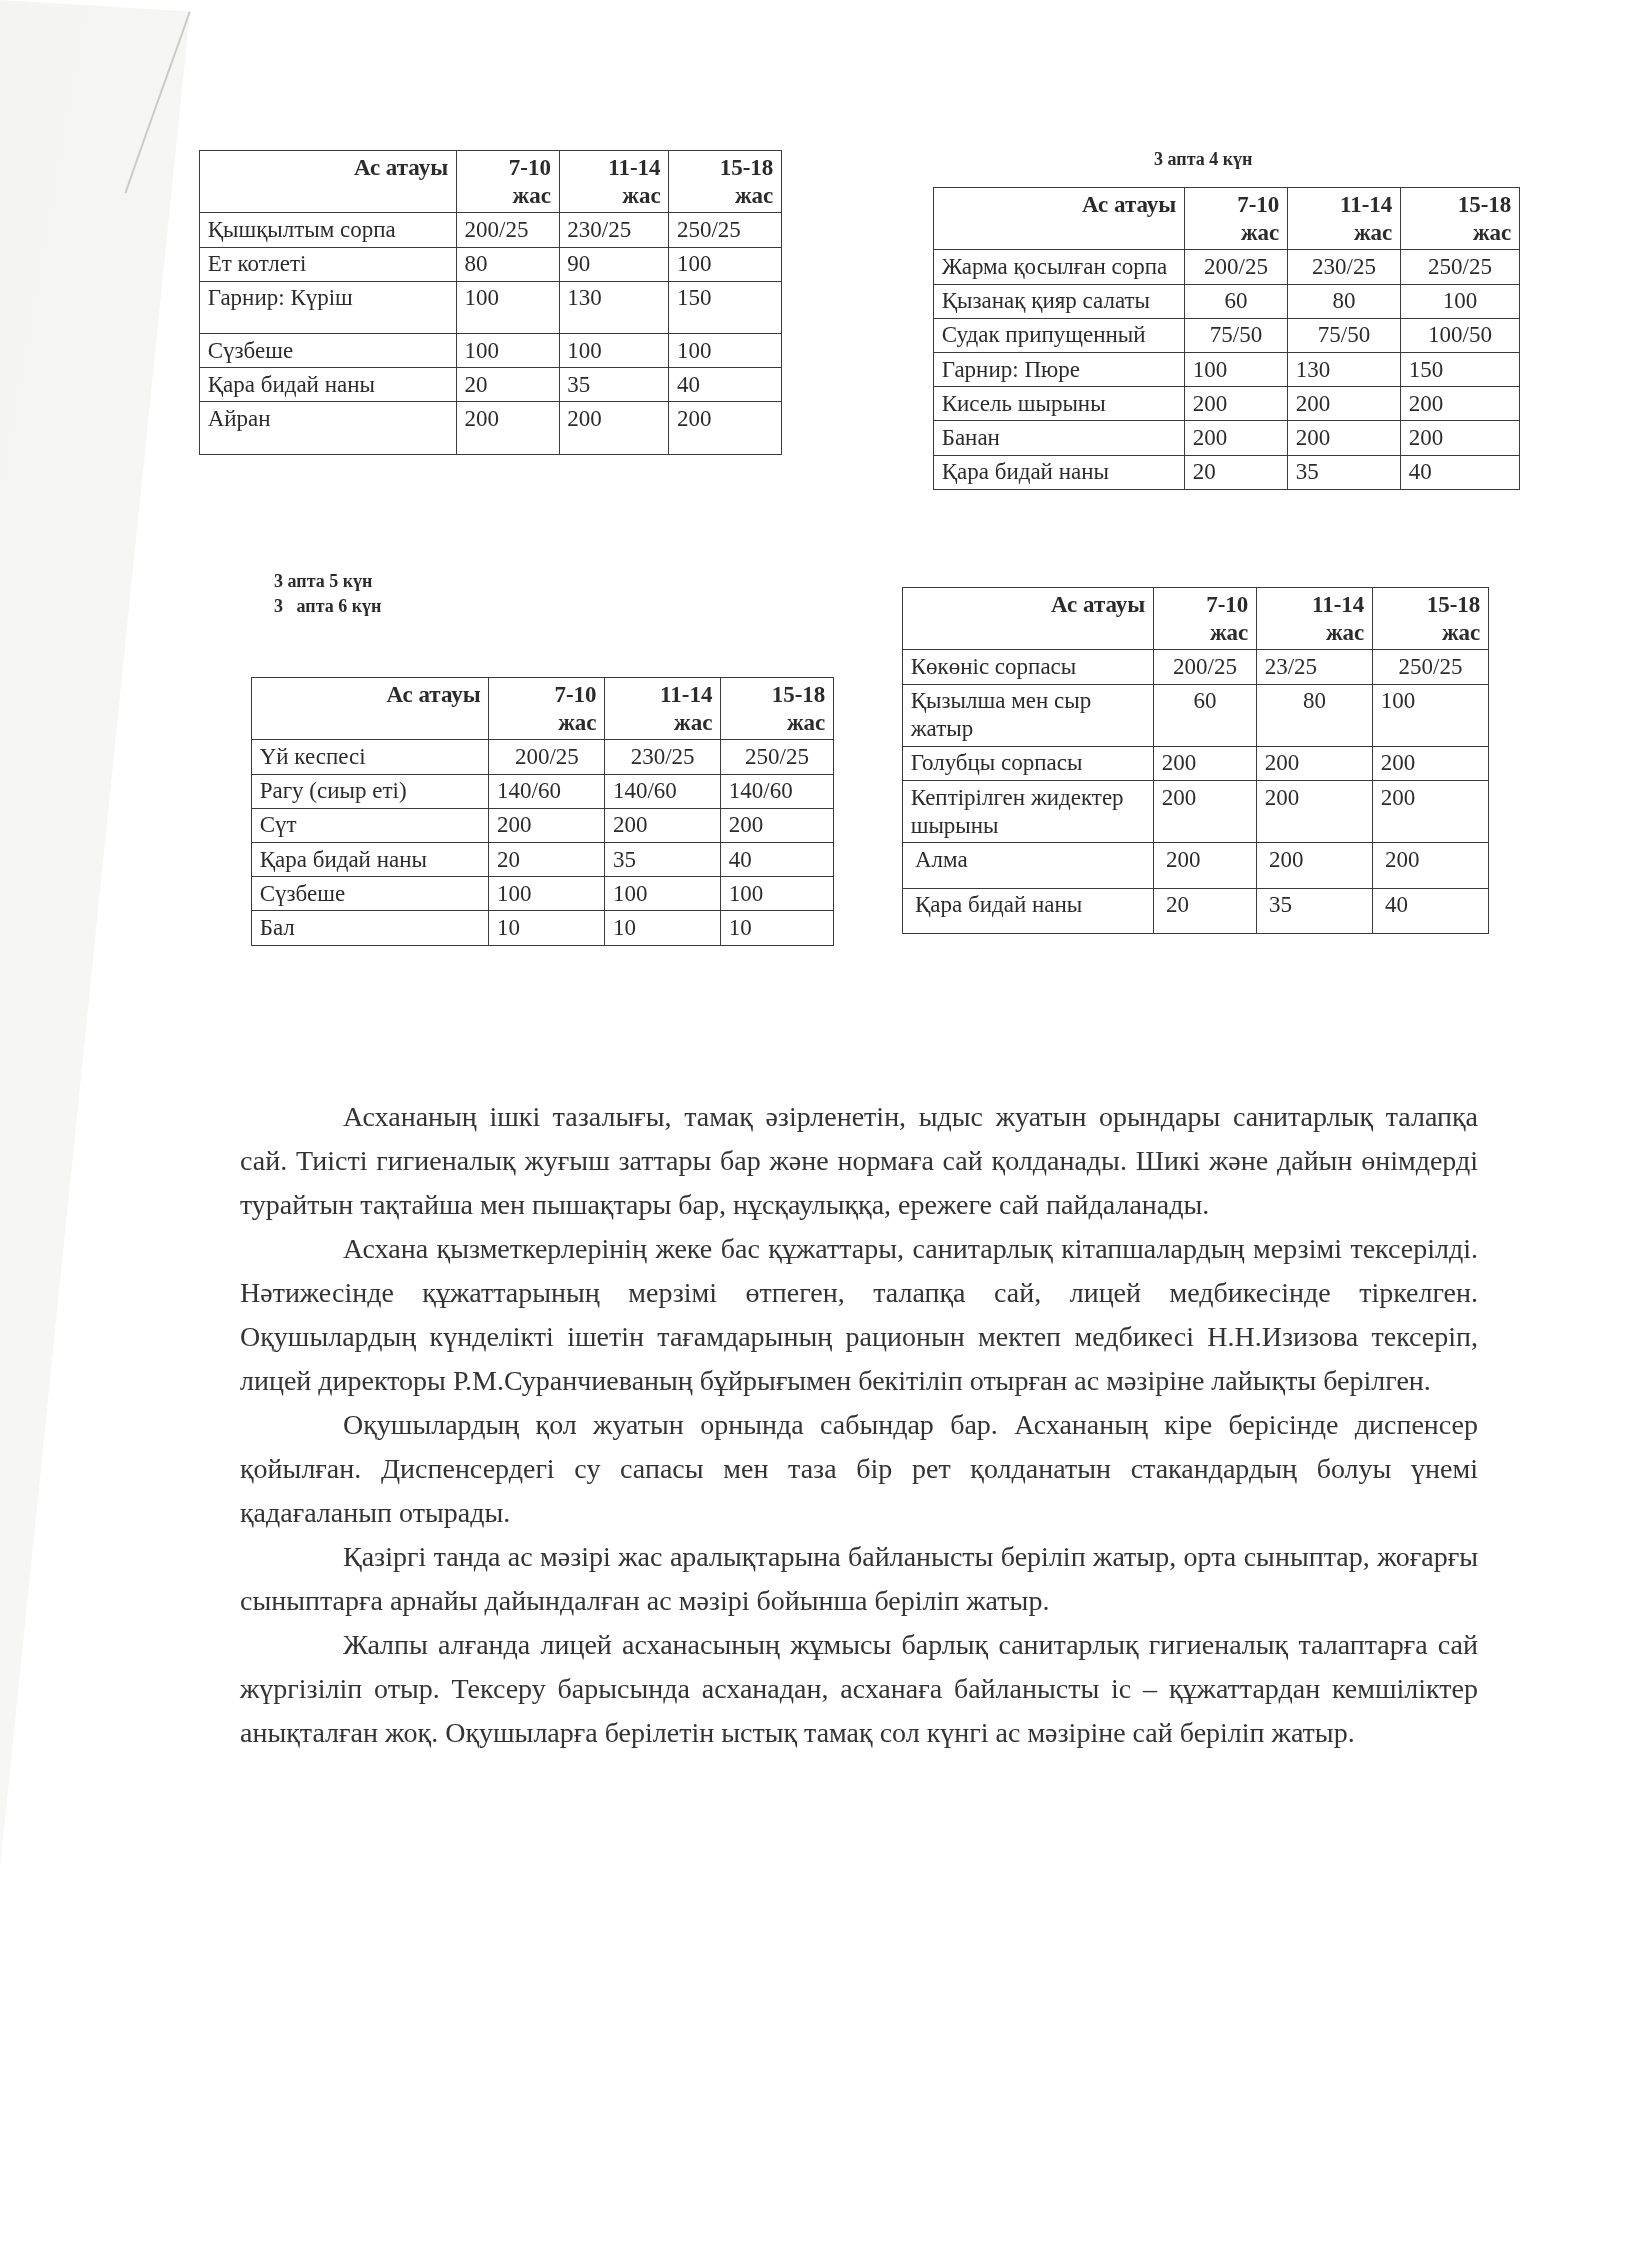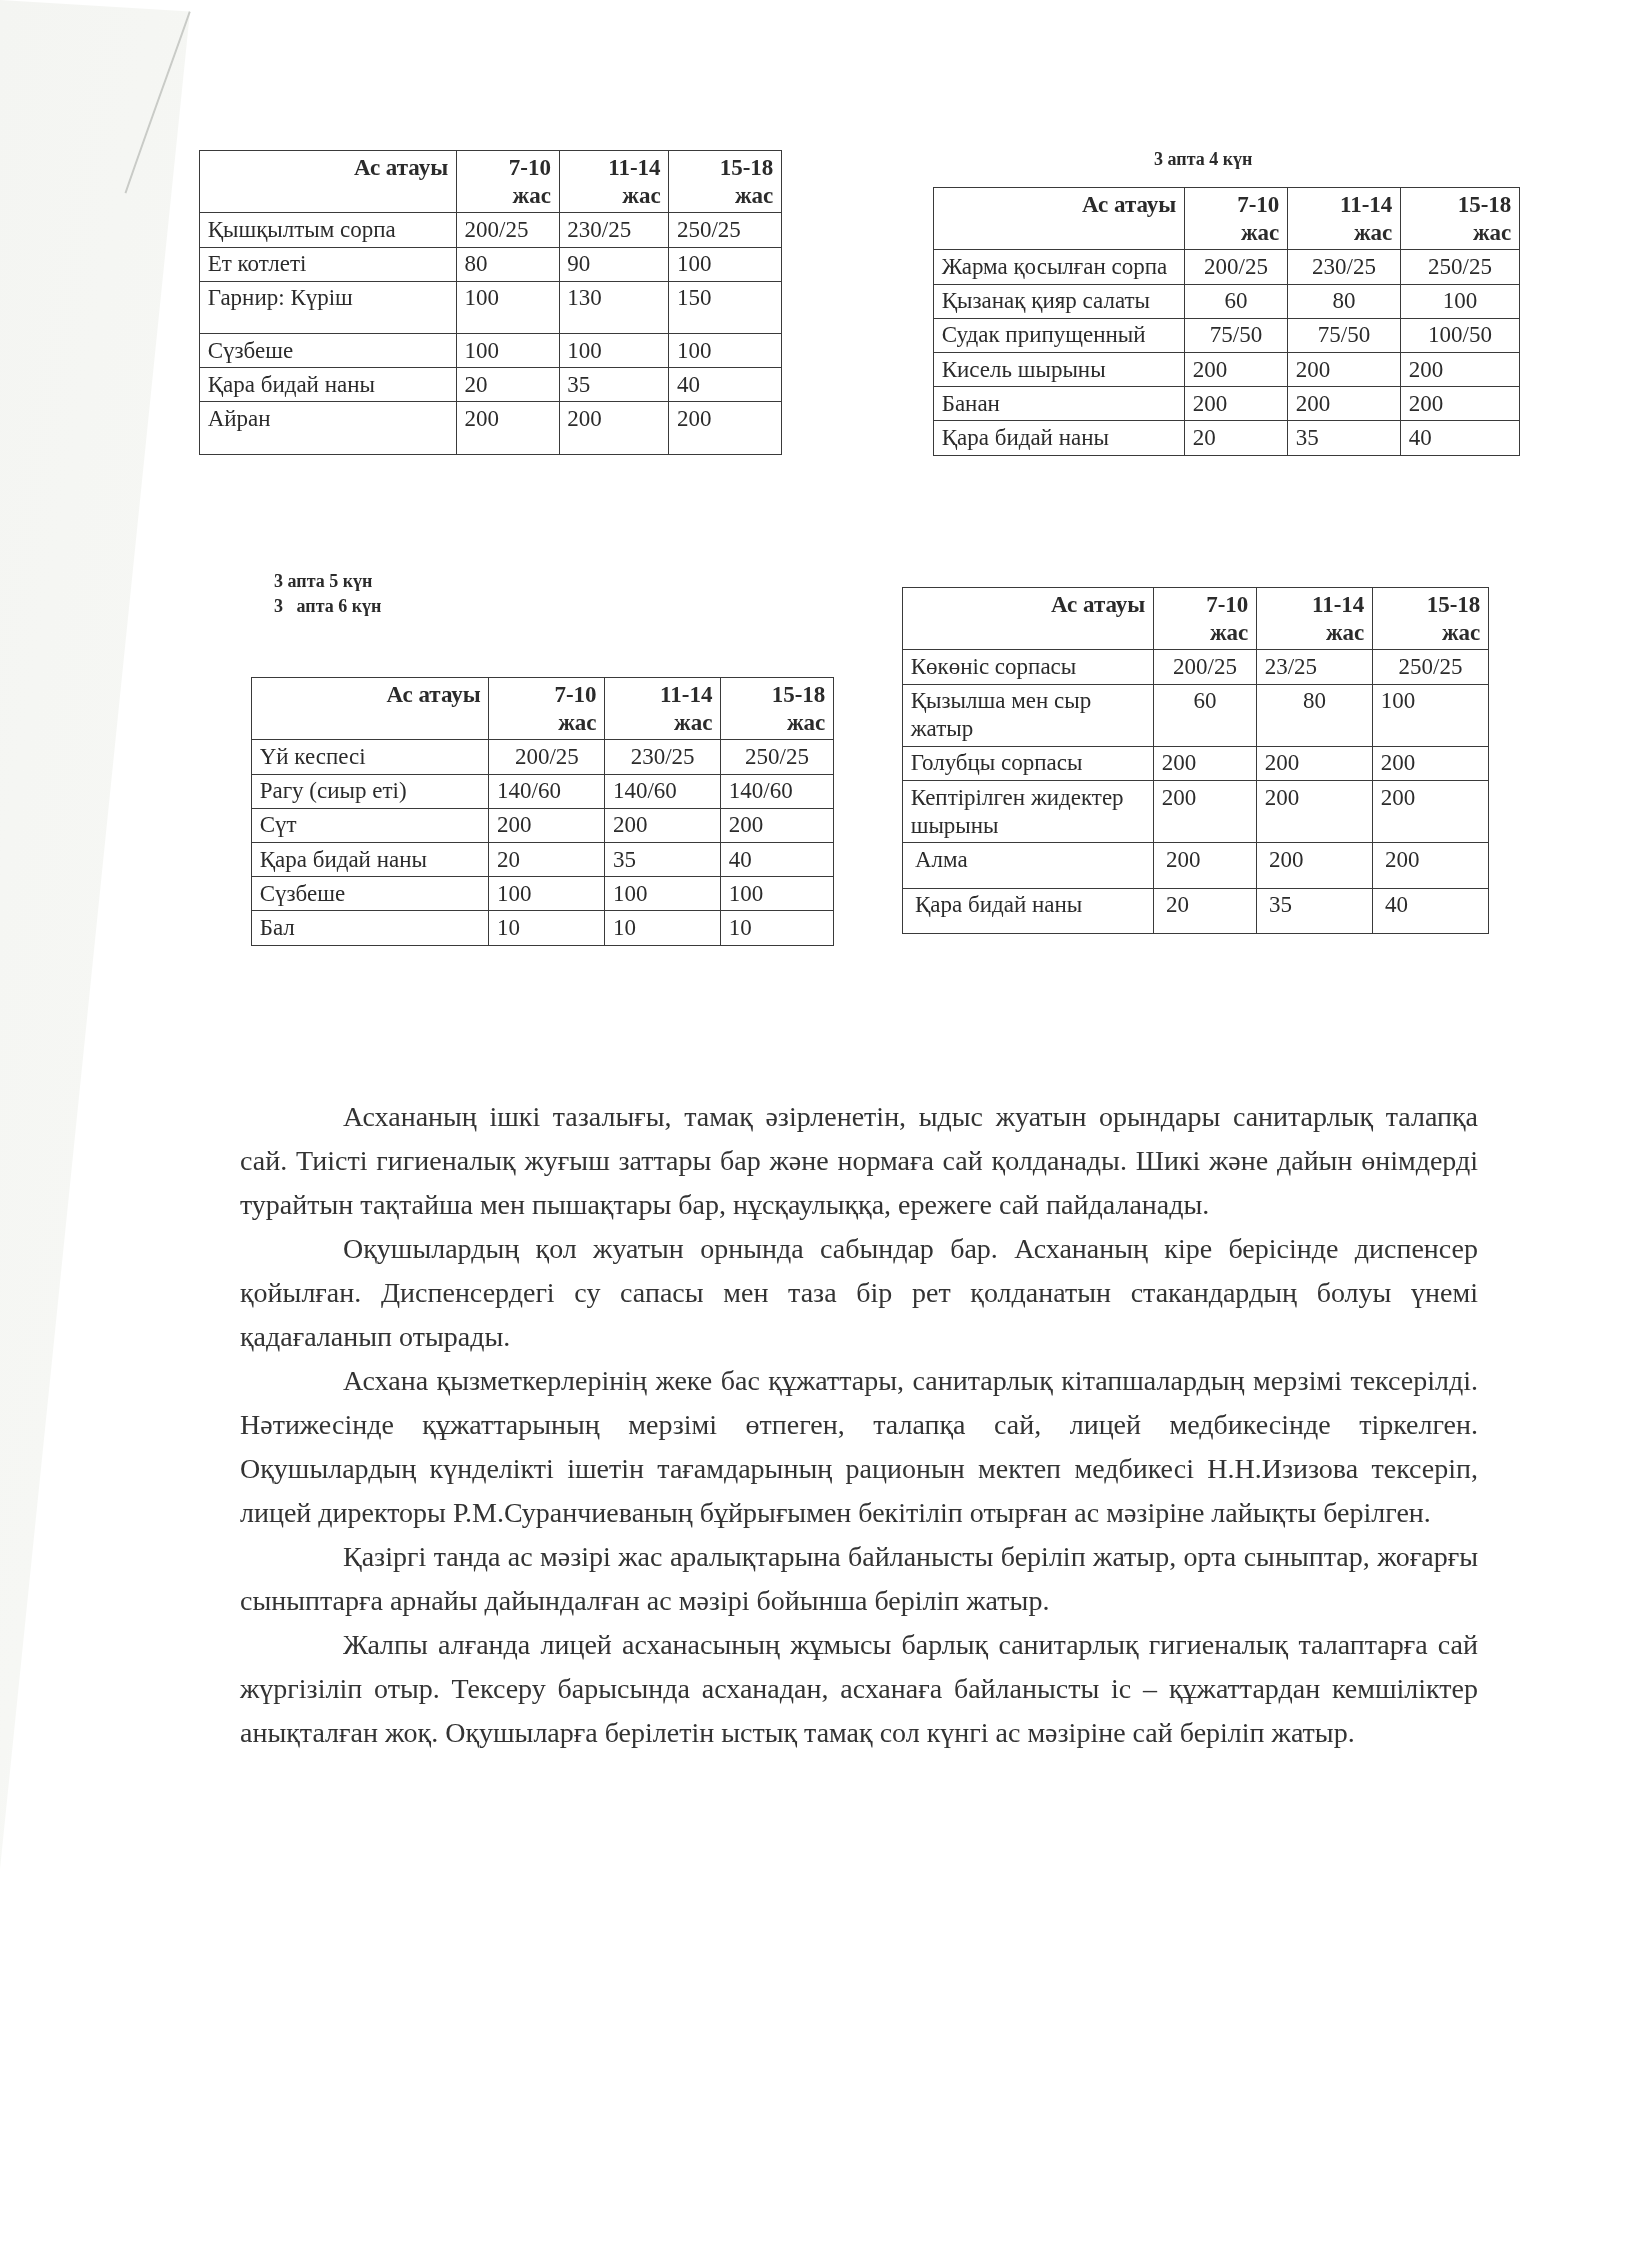--- a/index.html
+++ b/index.html
@@ -138,20 +138,26 @@
         <td class="center">80</td>
         <td class="center">100</td>
       </tr>
     <tr>
         <td>Судак припущенный</td>
         <td class="center">75/50</td>
         <td class="center">75/50</td>
         <td class="center">100/50</td>
       </tr>
     <tr>
+        <td>Гарнир: Пюре</td>
+        <td>100</td>
+        <td>130</td>
+        <td>150</td>
+      </tr>
+    <tr>
         <td>Кисель шырыны</td>
         <td>200</td>
         <td>200</td>
         <td>200</td>
       </tr>
     <tr>
         <td>Банан</td>
         <td>200</td>
         <td>200</td>
         <td>200</td>
@@ -274,18 +280,18 @@
         <td>Қара бидай наны</td>
         <td>20</td>
         <td>35</td>
         <td>40</td>
       </tr>
   </tbody>
 </table>
 
 <div class="body-text">
   <p>Асхананың ішкі тазалығы, тамақ әзірленетін, ыдыс жуатын орындары санитарлық талапқа сай. Тиісті гигиеналық жуғыш заттары бар және нормаға сай қолданады. Шикі және дайын өнімдерді турайтын тақтайша мен пышақтары бар, нұсқаулыққа, ережеге сай пайдаланады.</p>
+  <p>Асхана қызметкерлерінің жеке бас құжаттары, санитарлық кітапшалардың мерзімі тексерілді. Нәтижесінде құжаттарының мерзімі өтпеген, талапқа сай, лицей медбикесінде тіркелген. Оқушылардың күнделікті ішетін тағамдарының рационын мектеп медбикесі Н.Н.Изизова тексеріп, лицей директоры Р.М.Суранчиеваның бұйрығымен бекітіліп отырған ас мәзіріне лайықты берілген.</p>
   <p>Оқушылардың қол жуатын орнында сабындар бар. Асхананың кіре берісінде диспенсер қойылған. Диспенсердегі су сапасы мен таза бір рет қолданатын стакандардың  болуы үнемі қадағаланып отырады.</p>
-  <p>Асхана қызметкерлерінің жеке бас құжаттары, санитарлық кітапшалардың мерзімі тексерілді. Нәтижесінде құжаттарының мерзімі өтпеген, талапқа сай, лицей медбикесінде тіркелген. Оқушылардың күнделікті ішетін тағамдарының рационын мектеп медбикесі Н.Н.Изизова тексеріп, лицей директоры Р.М.Суранчиеваның бұйрығымен бекітіліп отырған ас мәзіріне лайықты берілген.</p>
   <p>Қазіргі танда ас мәзірі жас аралықтарына байланысты беріліп жатыр, орта сыныптар, жоғарғы сыныптарға арнайы дайындалған ас мәзірі бойынша беріліп жатыр.</p>
   <p>Жалпы алғанда лицей асханасының жұмысы барлық санитарлық гигиеналық талаптарға сай жүргізіліп отыр. Тексеру барысында асханадан, асханаға байланысты іс – құжаттардан кемшіліктер анықталған жоқ. Оқушыларға берілетін ыстық тамақ сол күнгі ас мәзіріне сай беріліп жатыр.</p>
 </div>
 
 
 </body></html>

